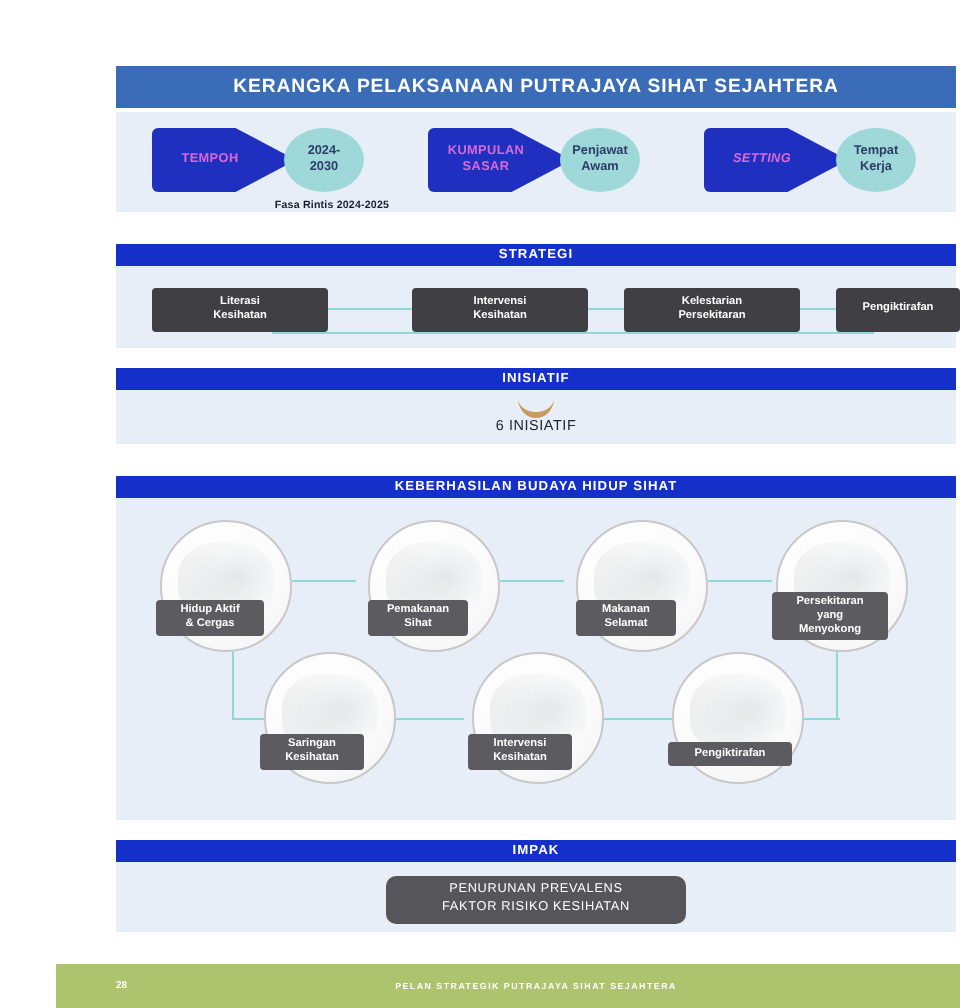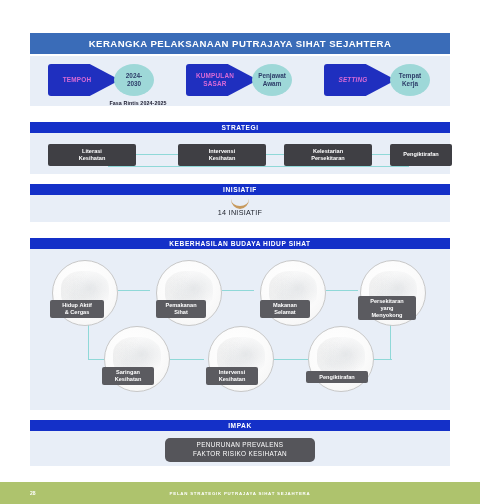--- a/index.html
+++ b/index.html
@@ -3,21 +3,21 @@
 <meta charset="utf-8">
 <style>
   html,body{margin:0;padding:0;}
   body{
     width:480px;height:504px;
     background:#ffffff;
     font-family:"Liberation Sans", sans-serif;
     overflow:hidden;
     position:relative;
   }
-  .page{position:absolute;inset:0;}
+  .page{position:absolute;inset:0;margin-left:28px;}
 
   
   .title-bar{
     position:absolute;left:30px;top:33px;width:420px;height:21px;
     background:#3a6cb8;color:#ffffff;
     display:flex;align-items:center;justify-content:center;
     font-size:9.6px;font-weight:bold;letter-spacing:.45px;
   }
 
   
@@ -172,21 +172,21 @@
     <div class="sbox" style="left: 148px; width: 88px; white-space: pre-line;">Intervensi
 Kesihatan</div>
     <div class="sbox" style="left: 254px; width: 88px; white-space: pre-line;">Kelestarian
 Persekitaran</div>
     <div class="sbox" style="left: 360px; width: 62px; white-space: pre-line;">Pengiktirafan</div>
   </div>
 
   <div class="panel inisiatif">
     <div class="sec-bar">INISIATIF</div>
     <div class="chev"></div>
-    <div class="ini-txt">14 INISIATIF</div>
+    <div class="ini-txt">6 INISIATIF</div>
   </div>
 
   <div class="panel keber">
     <div class="sec-bar">KEBERHASILAN BUDAYA HIDUP SIHAT</div>
 
     <div class="kline" style="left:88px;top:52px;width:32px;height:1.2px;"></div>
     <div class="kline" style="left:192px;top:52px;width:32px;height:1.2px;"></div>
     <div class="kline" style="left:296px;top:52px;width:32px;height:1.2px;"></div>
 
     <div class="kline" style="left:360px;top:74px;width:1.2px;height:48px;"></div>

